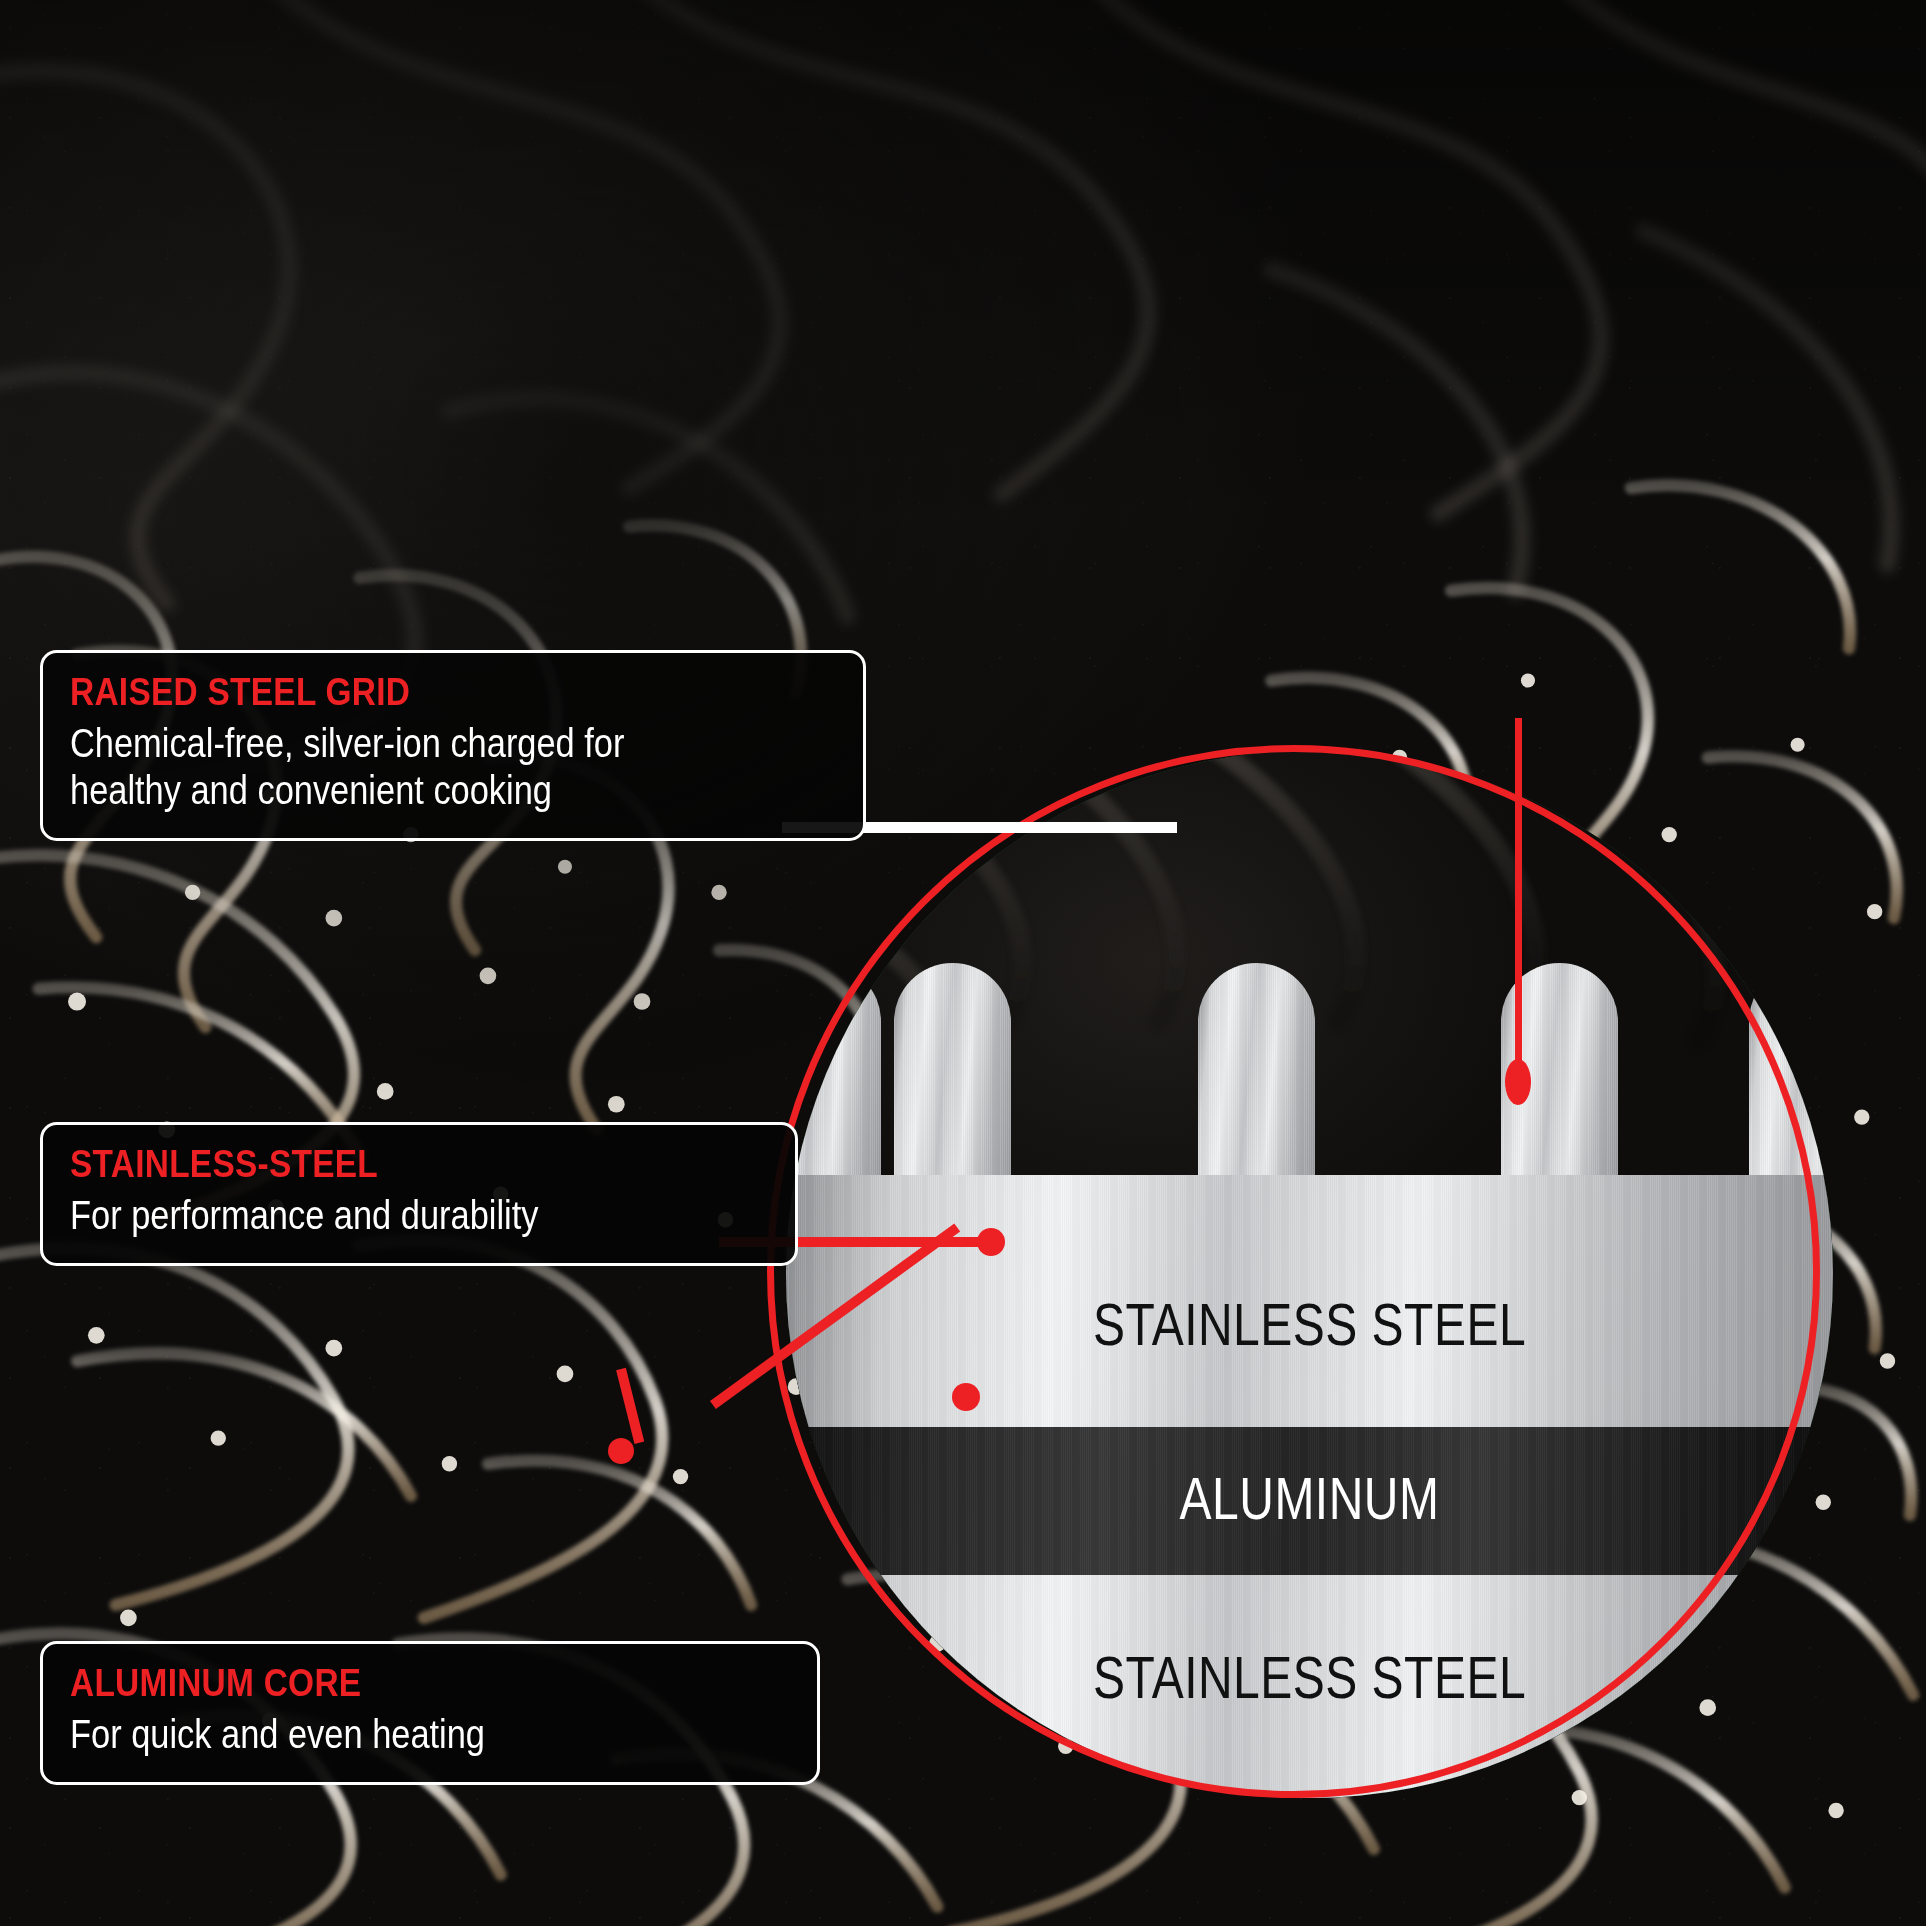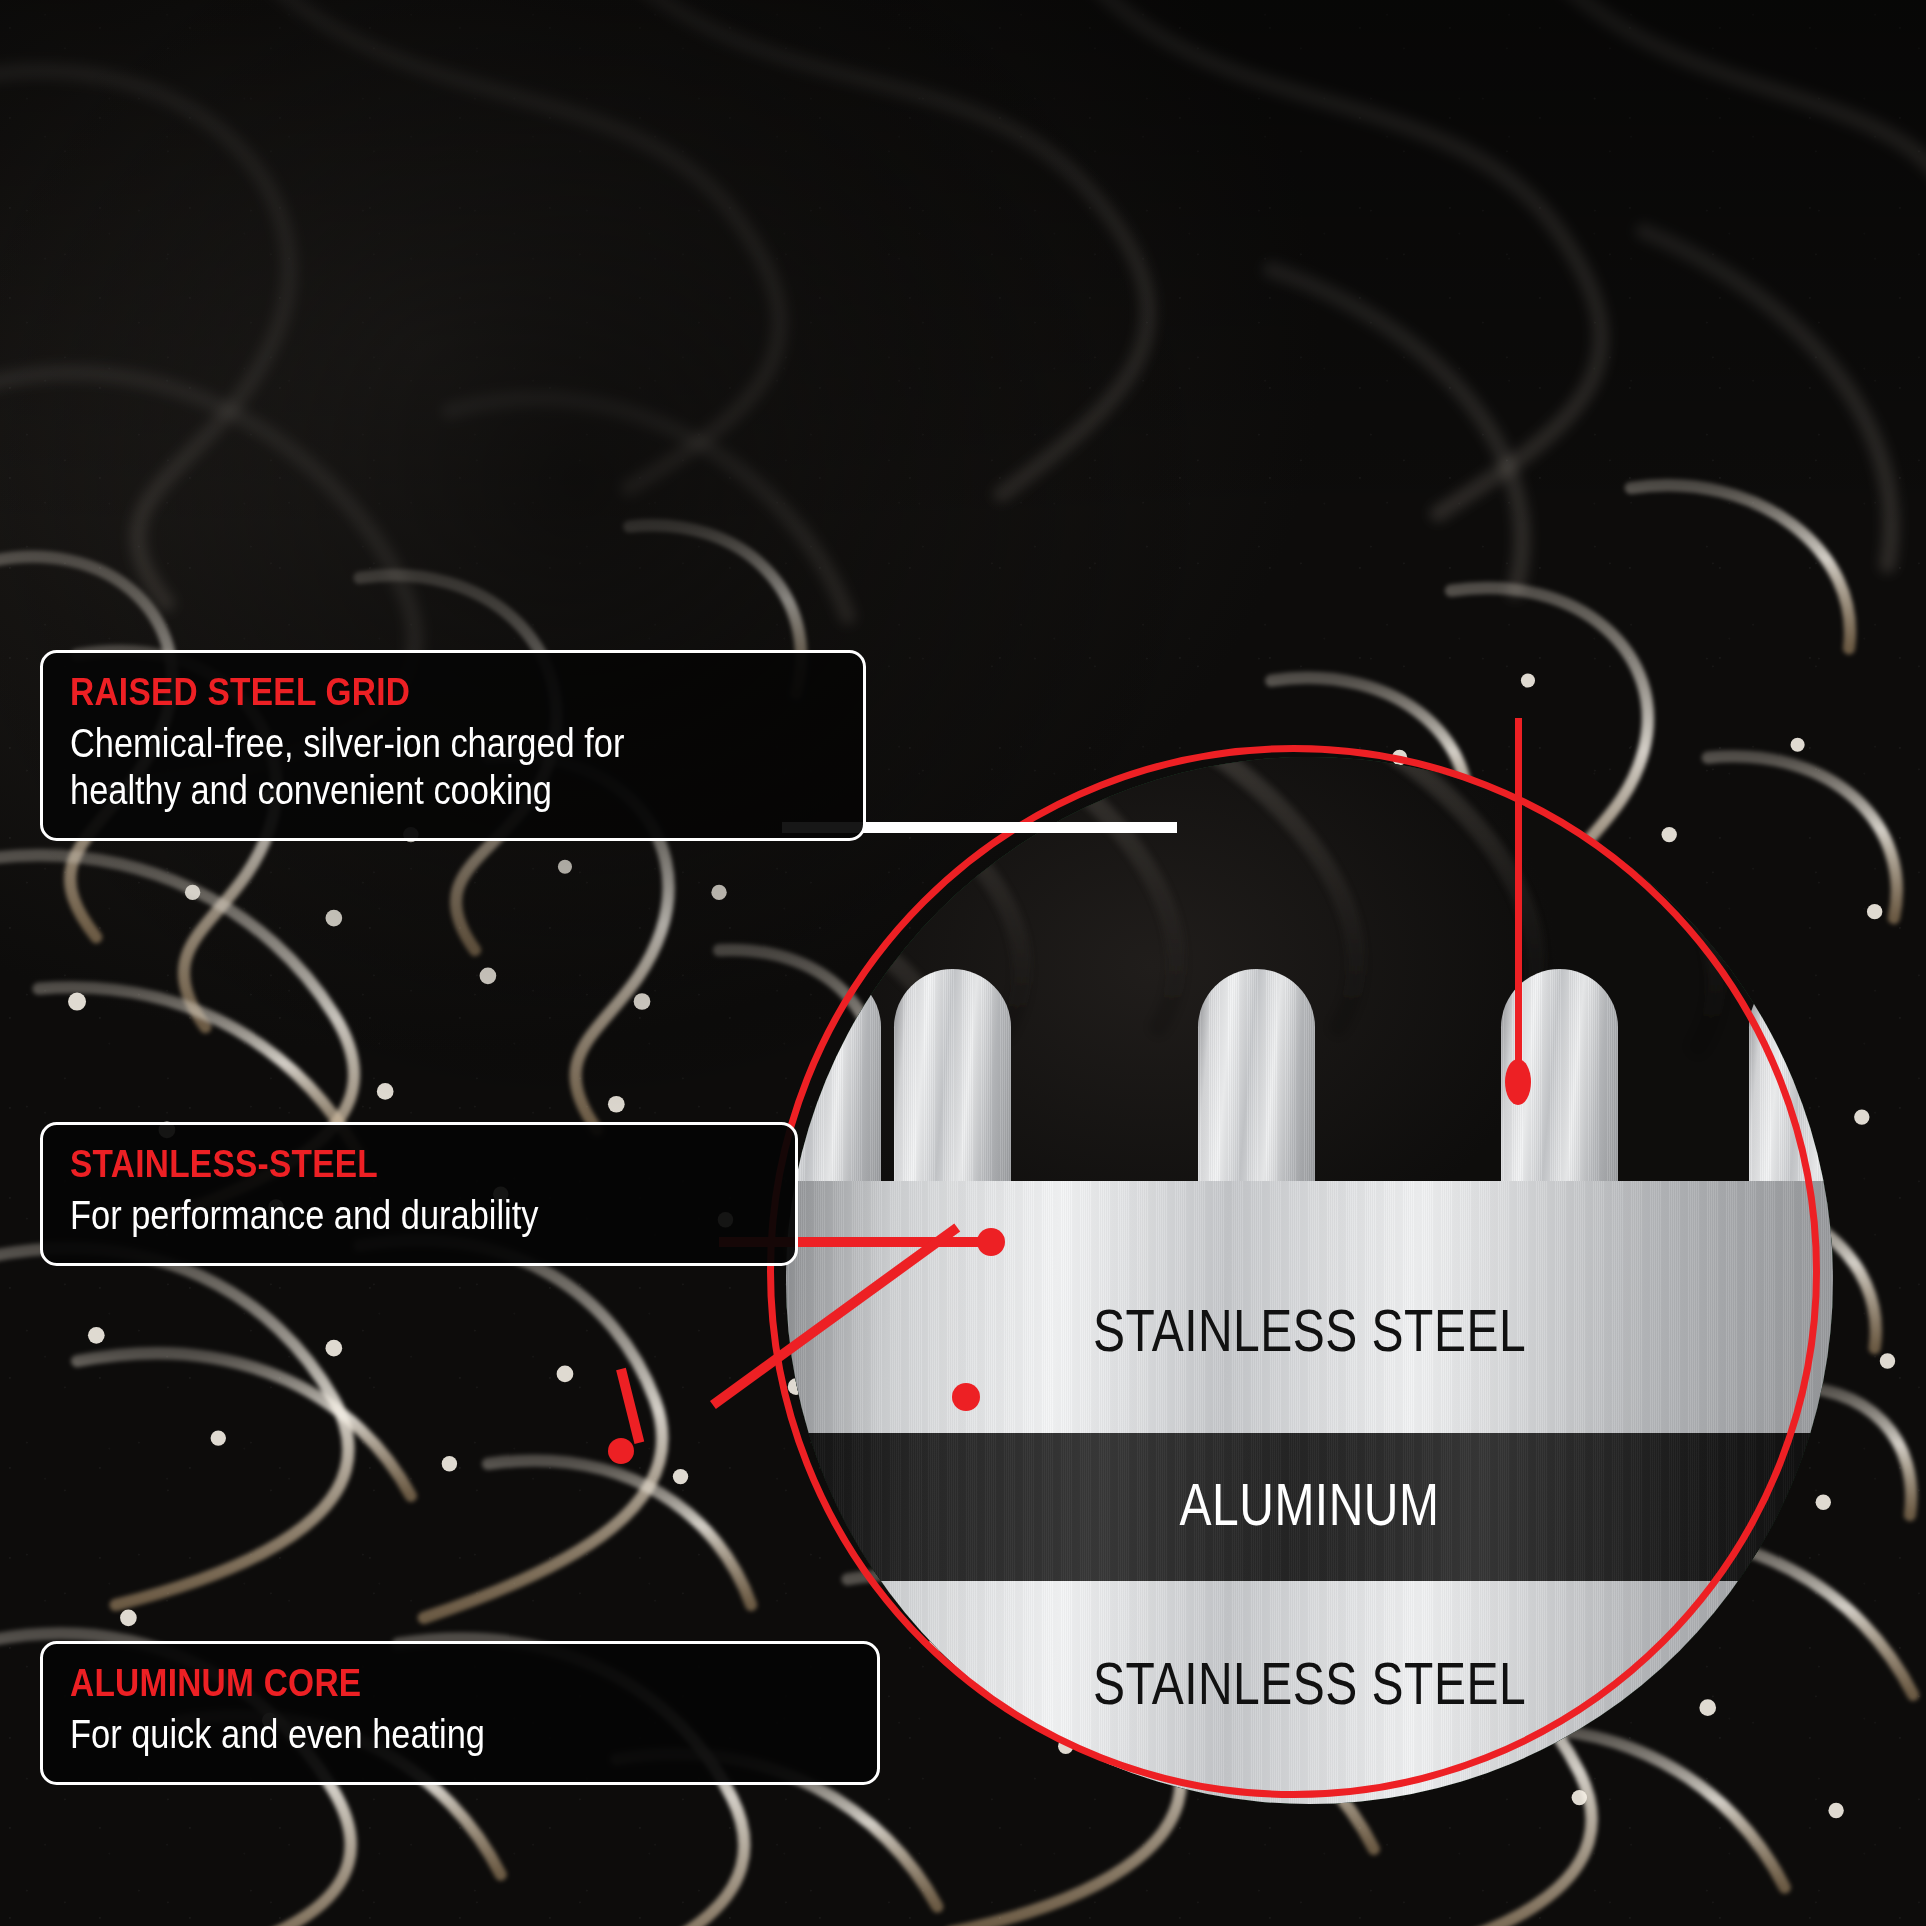--- a/index.html
+++ b/index.html
@@ -61,26 +61,26 @@
     transform:scaleX(.86);transform-origin:left top;
   }
   .callout.center .ttl{
     font-size:41px;margin-bottom:2.6px;
   }
 
   #box-grid{left:40px;top:650px;width:826px;}
   #box-pfas{left:1188px;top:521px;width:655px;text-align:left;padding:22px 26px 26px 28px;}
   #box-pfas .ttl{font-size:41px;line-height:1.1;margin-bottom:0;}
   #box-steel{left:40px;top:1122px;width:758px;}
-  #box-alum{left:40px;top:1641px;width:840px;}
+  #box-alum{left:40px;top:1641px;width:780px;}
 
   
   #circle-wrap{position:absolute;left:767px;top:745px;width:1091px;height:1091px;}
   .disc{
-    position:absolute;left:19px;top:12px;width:1047px;height:1047px;border-radius:50%;
+    position:absolute;left:19px;top:6px;width:1047px;height:1047px;border-radius:50%;
     overflow:hidden;background:#15803d;
   }
   .disc-bg{position:absolute;inset:0;
     background:
       radial-gradient(ellipse 578px 449px at 35% 20%, #201d1b 0%, #0e0d0c 70%),
       linear-gradient(160deg,#1a1817,#0a0909);
   }
   .disc-swirl{position:absolute;inset:0;opacity:.55;}
 
   

